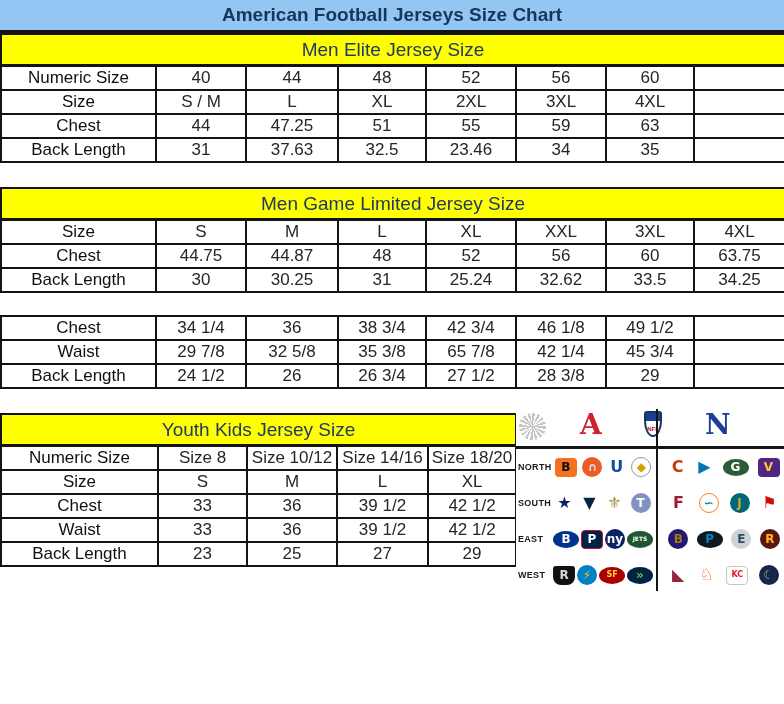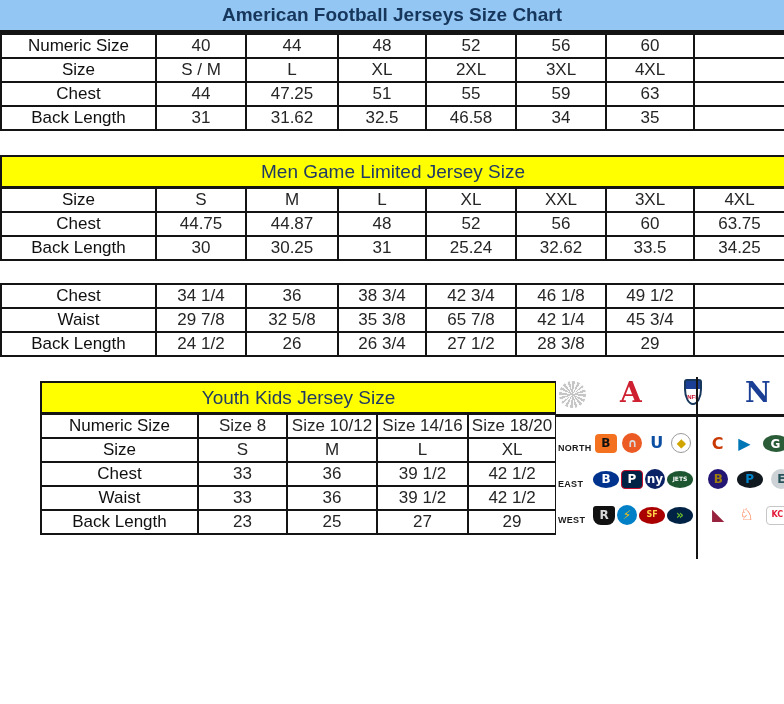--- a/index.html
+++ b/index.html
@@ -20,21 +20,21 @@
   table.size-table td{
     border:2px solid #141414;height:20px;padding:1px 1px;
     font-size:17px;color:#262626;overflow:hidden;white-space:nowrap;
   }
   table.size-table td.rowlabel{color:#101010;}
   table.size-table tr.cap td{
     background:#ffff00;color:#203a63;font-size:19px;height:27px;
     border-bottom:3px solid #141414;font-weight:normal;
   }
   .gap1{height:24px;} .gap2{height:22px;} .gap3{height:24px;}
-  .bottom-row{position:relative;height:200px;margin-left:40px;}
+  .bottom-row{position:relative;height:200px;}
   
   .logo-panel{
     position:absolute;left:516px;top:-6px;width:268px;height:188px;background:#fff;
   }
   .lp-header{position:absolute;left:0;top:0;width:268px;height:39px;}
   .lp-divider-h{position:absolute;left:0;top:39px;width:268px;height:3px;background:#141414;}
   .lp-divider-v{position:absolute;left:140px;top:2px;width:2px;height:182px;background:#141414;}
   .starburst{
     position:absolute;left:3px;top:6px;width:27px;height:27px;border-radius:50%;
     background:repeating-conic-gradient(#c6c6c6 0 11.25deg,#fafafa 11.25deg 22.5deg);
@@ -46,21 +46,21 @@
   .afc-mark{left:64px;color:#ce2030;}
   .nfc-mark{left:189px;color:#1b3f94;}
   .shield{
     position:absolute;left:128px;top:4px;width:18px;height:26px;background:#fff;
     border:2px solid #16365c;border-radius:3px 3px 9px 9px / 3px 3px 16px 16px;
     background:linear-gradient(180deg,#1b3f94 0 8px,#ffffff 8px);
     display:flex;align-items:flex-end;justify-content:center;box-sizing:border-box;
   }
   .shield i{font-style:normal;font-weight:bold;font-size:6px;color:#c8102e;margin-bottom:3px;letter-spacing:0;}
   .lp-rows{position:absolute;left:0;top:42px;width:268px;}
-  .division-row{display:flex;align-items:flex-end;height:36px;}
+  .division-row{display:flex;align-items:center;height:36px;}
   .div-label{
     width:34px;padding-left:2px;font-size:9px;font-weight:bold;
     color:#1a1a1a;letter-spacing:.3px;flex:none;
   }
   .group{display:flex;align-items:center;justify-content:space-around;flex:none;}
   .group.afc{width:102px;}
   .group.nfc{width:120px;margin-left:10px;}
   .chip{
     display:inline-flex;align-items:center;justify-content:center;
     width:22px;height:19px;border-radius:4px;font-family:"DejaVu Sans", sans-serif;
@@ -83,20 +83,23 @@
       <col style="width:155px">
       <col style="width:90px">
       <col style="width:92px">
       <col style="width:88px">
       <col style="width:90px">
       <col style="width:90px">
       <col style="width:88px">
       <col style="width:91px">
     </colgroup>
   <tbody>
+    <tr class="cap">
+      <td colspan="8">Men Elite Jersey Size</td>
+    </tr>
   <tr>
         <td class="rowlabel">Numeric Size</td>
         <td>40</td>
         <td>44</td>
         <td>48</td>
         <td>52</td>
         <td>56</td>
         <td>60</td>
         <td></td>
       </tr>
@@ -116,23 +119,23 @@
         <td>47.25</td>
         <td>51</td>
         <td>55</td>
         <td>59</td>
         <td>63</td>
         <td></td>
       </tr>
       <tr>
         <td class="rowlabel">Back Length</td>
         <td>31</td>
-        <td>31.62</td>
+        <td>37.63</td>
         <td>32.5</td>
-        <td>46.58</td>
+        <td>23.46</td>
         <td>34</td>
         <td>35</td>
         <td></td>
       </tr>
     </tbody>
 </table>
 
 <div class="gap1"></div>
 
 <table class="size-table t2">
@@ -304,20 +307,35 @@
             <span class="chip circle" style="color: rgb(208, 165, 0); background: rgb(255, 255, 255); border: 1.5px solid rgb(154, 154, 154);">◆</span>
           </span>
           <span class="group nfc">
             <span class="chip plain" style="color: rgb(200, 56, 3); font-size: 16px;">C</span>
             <span class="chip plain" style="color: rgb(0, 118, 182); font-size: 16px;">▶</span>
             <span class="chip oval" style="color: rgb(255, 255, 255); background: rgb(43, 92, 56);">G</span>
             <span class="chip square" style="color: rgb(255, 198, 47); background: rgb(79, 38, 131);">V</span>
           </span>
         </div>
         <div class="division-row">
+          <span class="div-label">SOUTH</span>
+          <span class="group afc">
+            <span class="chip plain" style="color: rgb(11, 34, 101); font-size: 16px;">★</span>
+            <span class="chip plain" style="color: rgb(11, 35, 66); font-size: 16px;">▼</span>
+            <span class="chip plain" style="color: rgb(163, 145, 63); font-size: 16px;">⚜</span>
+            <span class="chip circle" style="color: rgb(255, 255, 255); background: rgb(128, 147, 194);">T</span>
+          </span>
+          <span class="group nfc">
+            <span class="chip plain" style="color: rgb(167, 25, 48); font-size: 16px;">F</span>
+            <span class="chip circle" style="color: rgb(0, 142, 151); background: rgb(255, 255, 255); border: 1.5px solid rgb(245, 130, 32);">∽</span>
+            <span class="chip circle" style="color: rgb(215, 162, 42); background: rgb(0, 103, 120);">J</span>
+            <span class="chip plain" style="color: rgb(213, 10, 10); font-size: 16px;">⚑</span>
+          </span>
+        </div>
+        <div class="division-row">
           <span class="div-label">EAST</span>
           <span class="group afc">
             <span class="chip oval" style="color: rgb(255, 255, 255); background: rgb(0, 51, 141);">B</span>
             <span class="chip square" style="color: rgb(255, 255, 255); background: rgb(0, 34, 68); border: 1.5px solid rgb(200, 16, 46);">P</span>
             <span class="chip circle" style="color: rgb(255, 255, 255); background: rgb(11, 34, 101); font-size: 12px;">ny</span>
             <span class="chip oval" style="color: rgb(255, 255, 255); background: rgb(30, 86, 49); font-size: 6px;">JETS</span>
           </span>
           <span class="group nfc">
             <span class="chip circle" style="color: rgb(158, 124, 12); background: rgb(36, 23, 115);">B</span>
             <span class="chip oval" style="color: rgb(0, 133, 202); background: rgb(16, 24, 32);">P</span>

